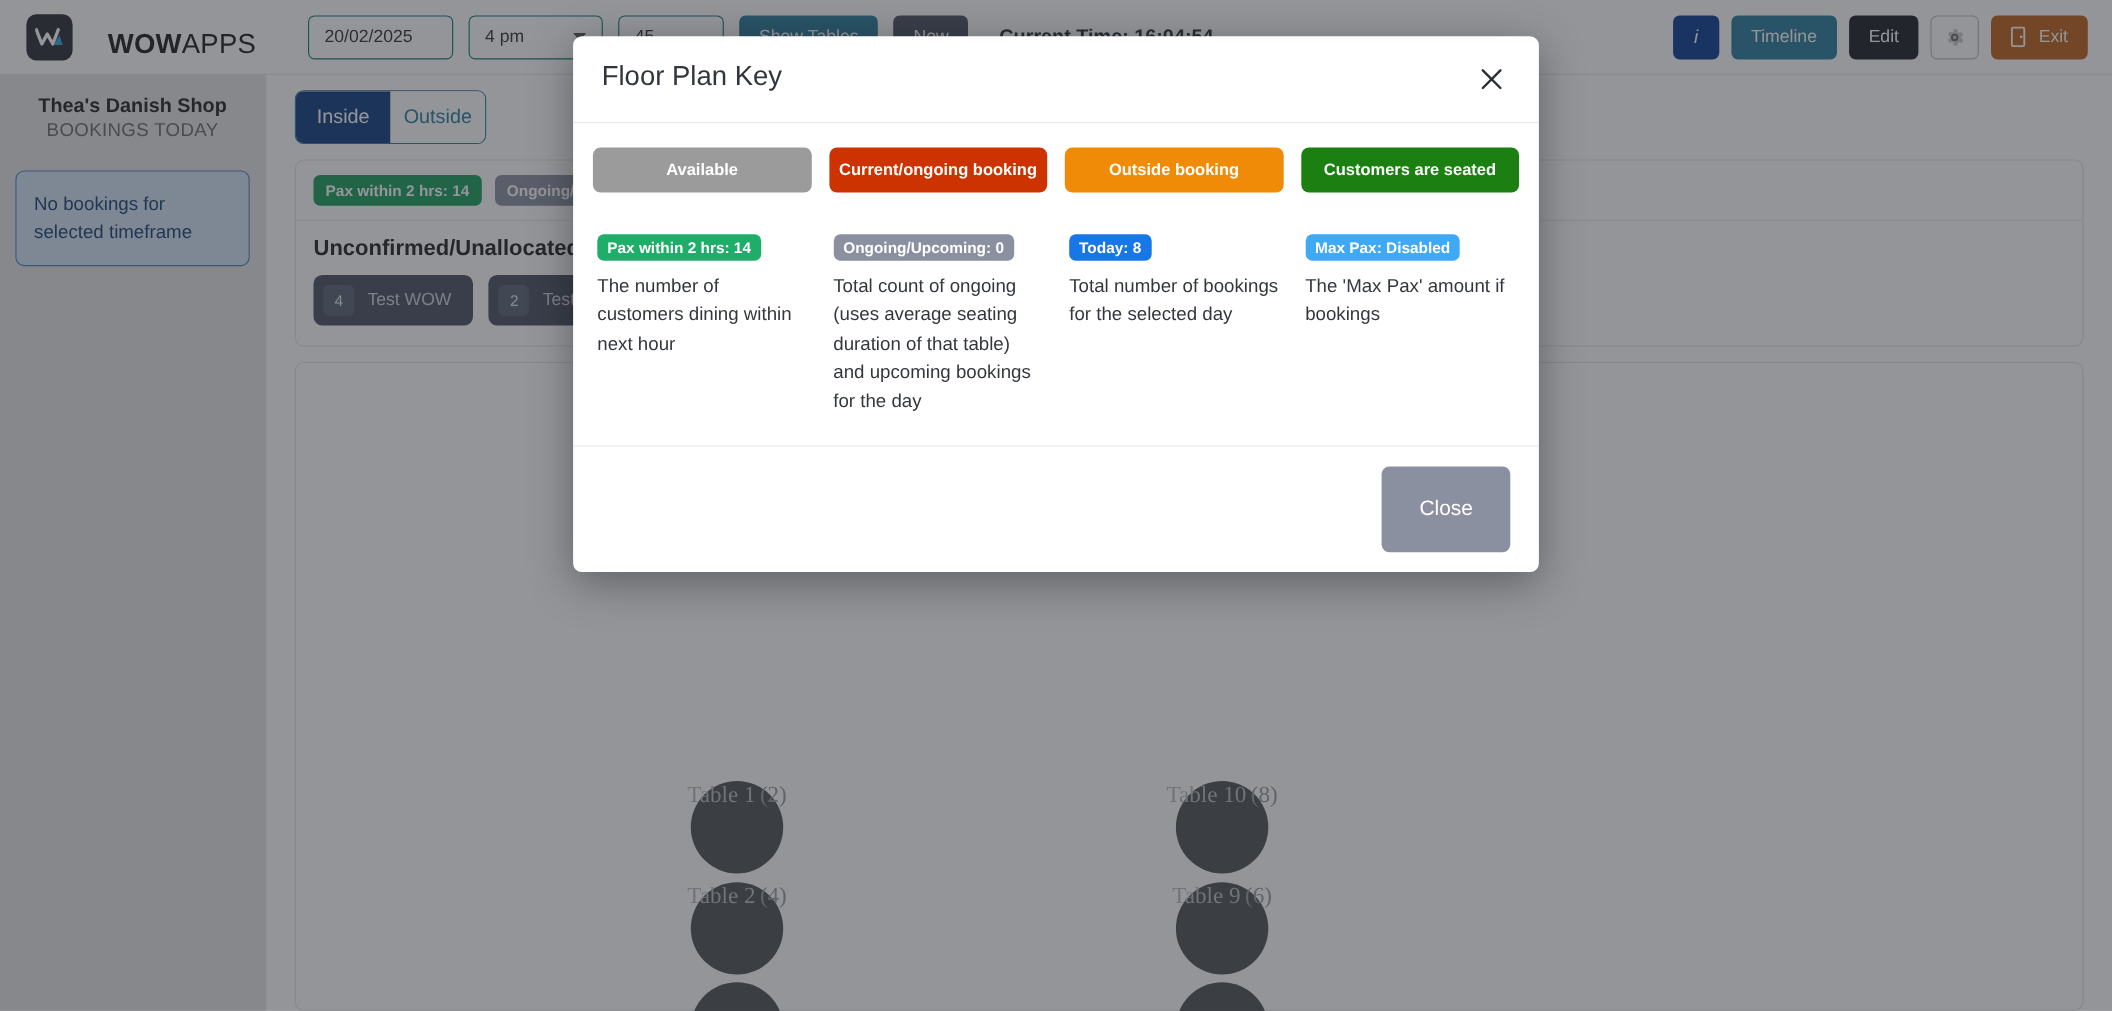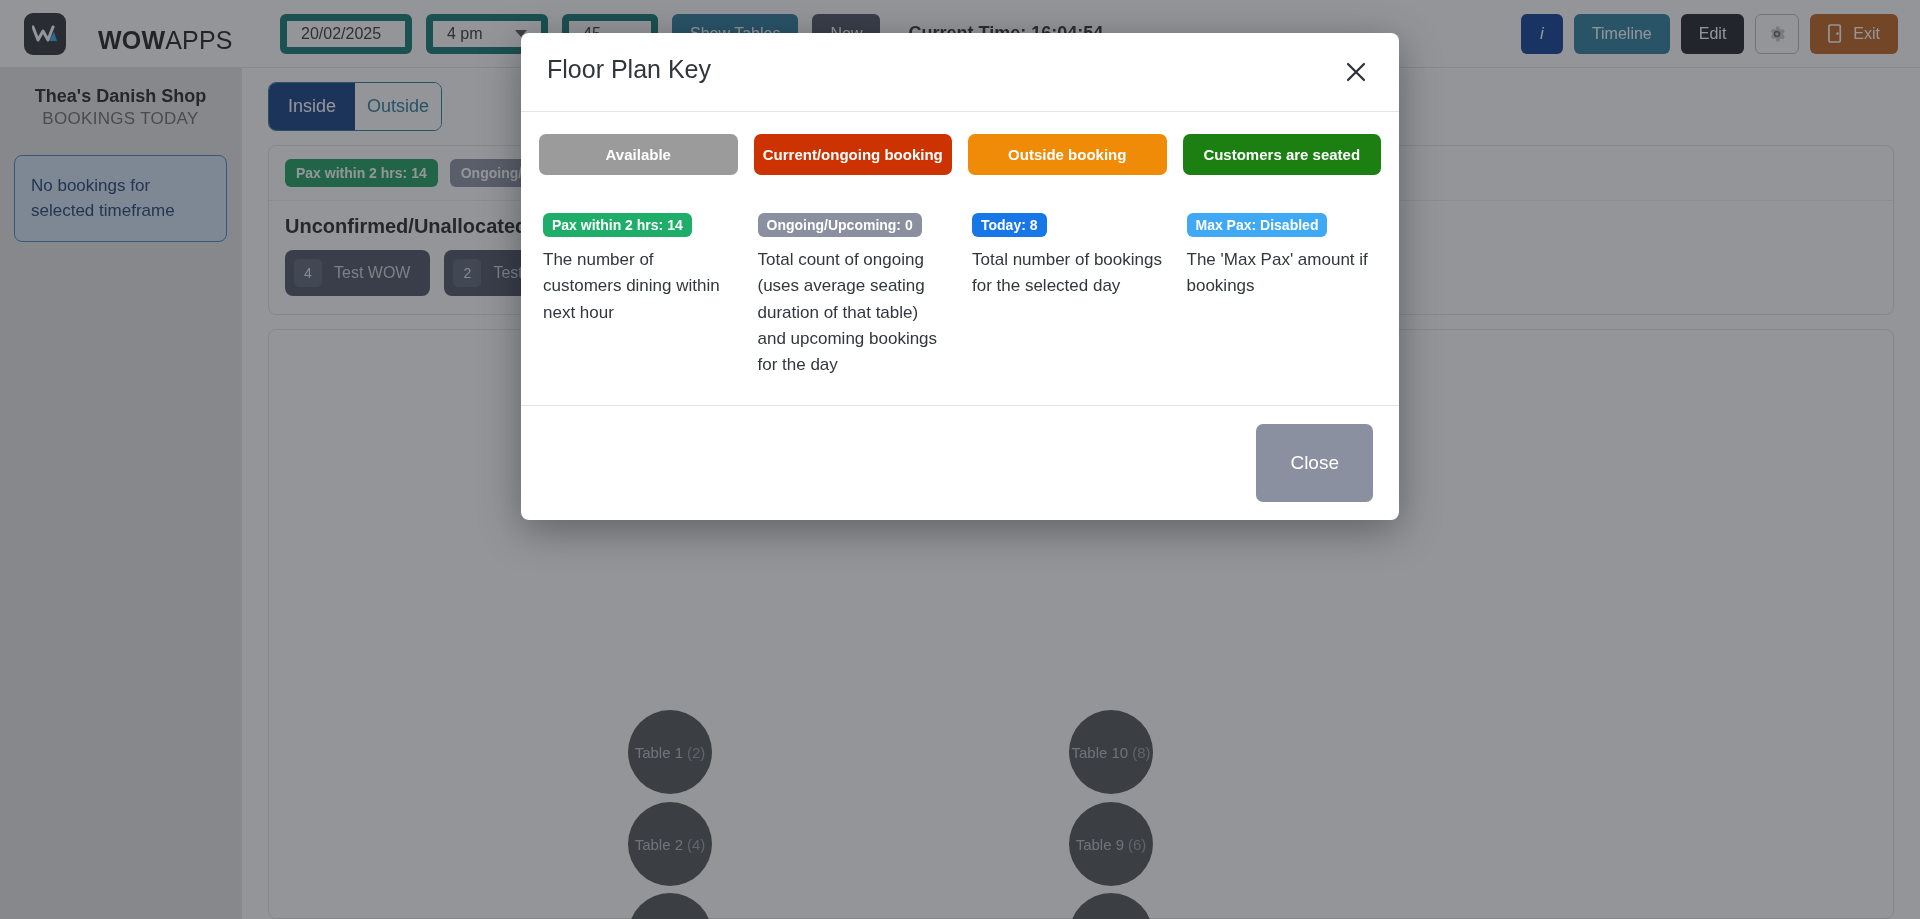--- a/index.html
+++ b/index.html
@@ -22,21 +22,21 @@
   .brand-logo {
     width: 42px; height: 42px; border-radius: 9px; background: #2b2f33;
     display: flex; align-items: center; justify-content: center; position: relative;
   }
   .brand-logo svg { display: block; }
   .brand-text { font-size: 25px; font-weight: 700; color: #1c1c1c; letter-spacing: .2px; }
   .brand-text .light { font-weight: 400; }
 
   .top-controls { display: flex; align-items: center; gap: 14px; flex: 1; padding-left: 38px; }
   .ctl {
-    height: 40px; border: 7px solid #0f766e; border-radius: 6px; background: #fff;
+    height: 40px; border: 1px solid #0f766e; border-radius: 6px; background: #fff;
     display: flex; align-items: center; padding: 0 14px; font-size: 16px; color: #333;
   }
   .ctl.date { width: 132px; }
   .ctl.time { width: 122px; justify-content: space-between; }
   .ctl.mins { width: 96px; }
   .chev { width: 0; height: 0; border-left: 6px solid transparent; border-right: 6px solid transparent; border-top: 7px solid #555; margin-left: 8px; }
   .btn { height: 40px; border-radius: 6px; display: flex; align-items: center; justify-content: center;
          padding: 0 18px; font-size: 16px; color: #fff; border: none; cursor: pointer; white-space: nowrap; }
   .btn.teal { background: #2b7a9b; }
   .btn.slate { background: #4a5160; }
@@ -74,22 +74,22 @@
     display: flex; align-items: center; gap: 12px; padding: 9px 20px 9px 9px;
   }
   .book-chip .num {
     background: #5d6473; border-radius: 5px; min-width: 28px; height: 28px;
     display: flex; align-items: center; justify-content: center; font-size: 14px; color: #e7e9ed;
   }
 
   .floor { margin-top: 14px; flex: 1; border: 1px solid #e2e2e2; border-radius: 8px; background: #fff; position: relative; }
   .table-dot {
     position: absolute; border-radius: 50%; background: #4e5053;
-    display: flex; align-items: center; justify-content: center;
-    color: #b9bcc0; font-size: 15px; white-space: nowrap;
+    display: flex; align-items: flex-start; justify-content: center;
+    color: #b9bcc0; font-size: 21px; white-space: nowrap; font-family: Liberation Serif, serif;
   }
   .table-dot .cap { color: #9a9da1; margin-left: 4px; }
 
   
   .overlay { position: absolute; inset: 0; background: rgba(40,44,52,.5); }
   .modal {
     position: absolute; left: 521px; top: 33px; width: 878px;
     background: #fff; border-radius: 8px; box-shadow: 0 10px 40px rgba(0,0,0,.35);
     display: flex; flex-direction: column;
   }

